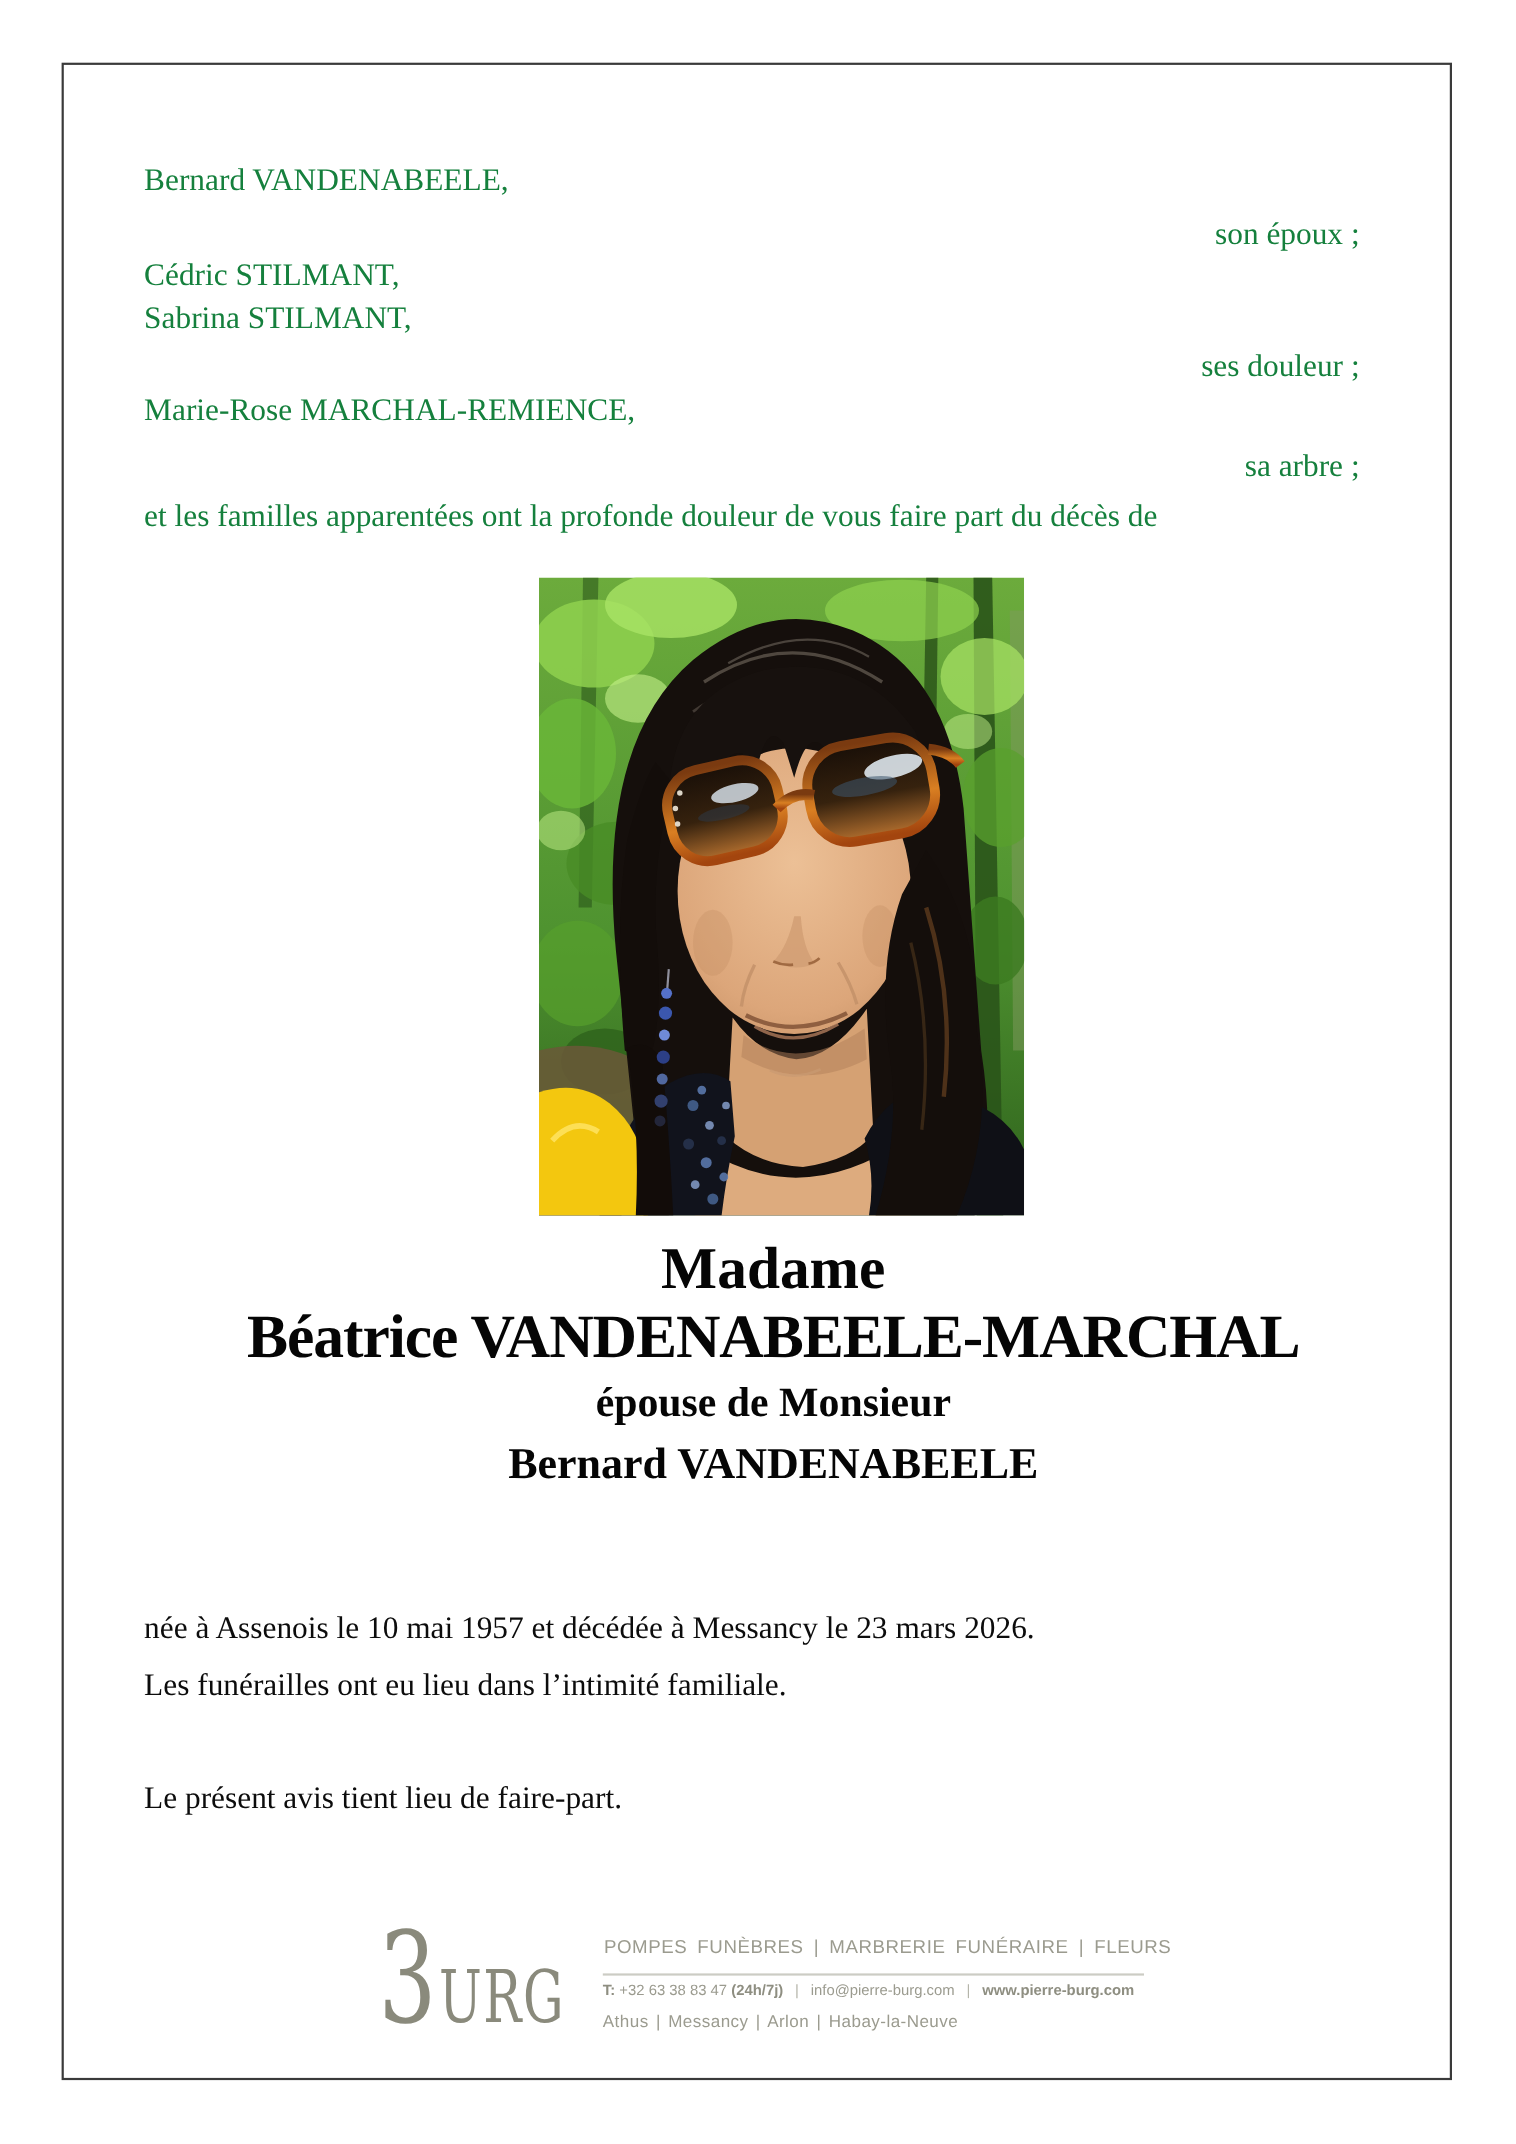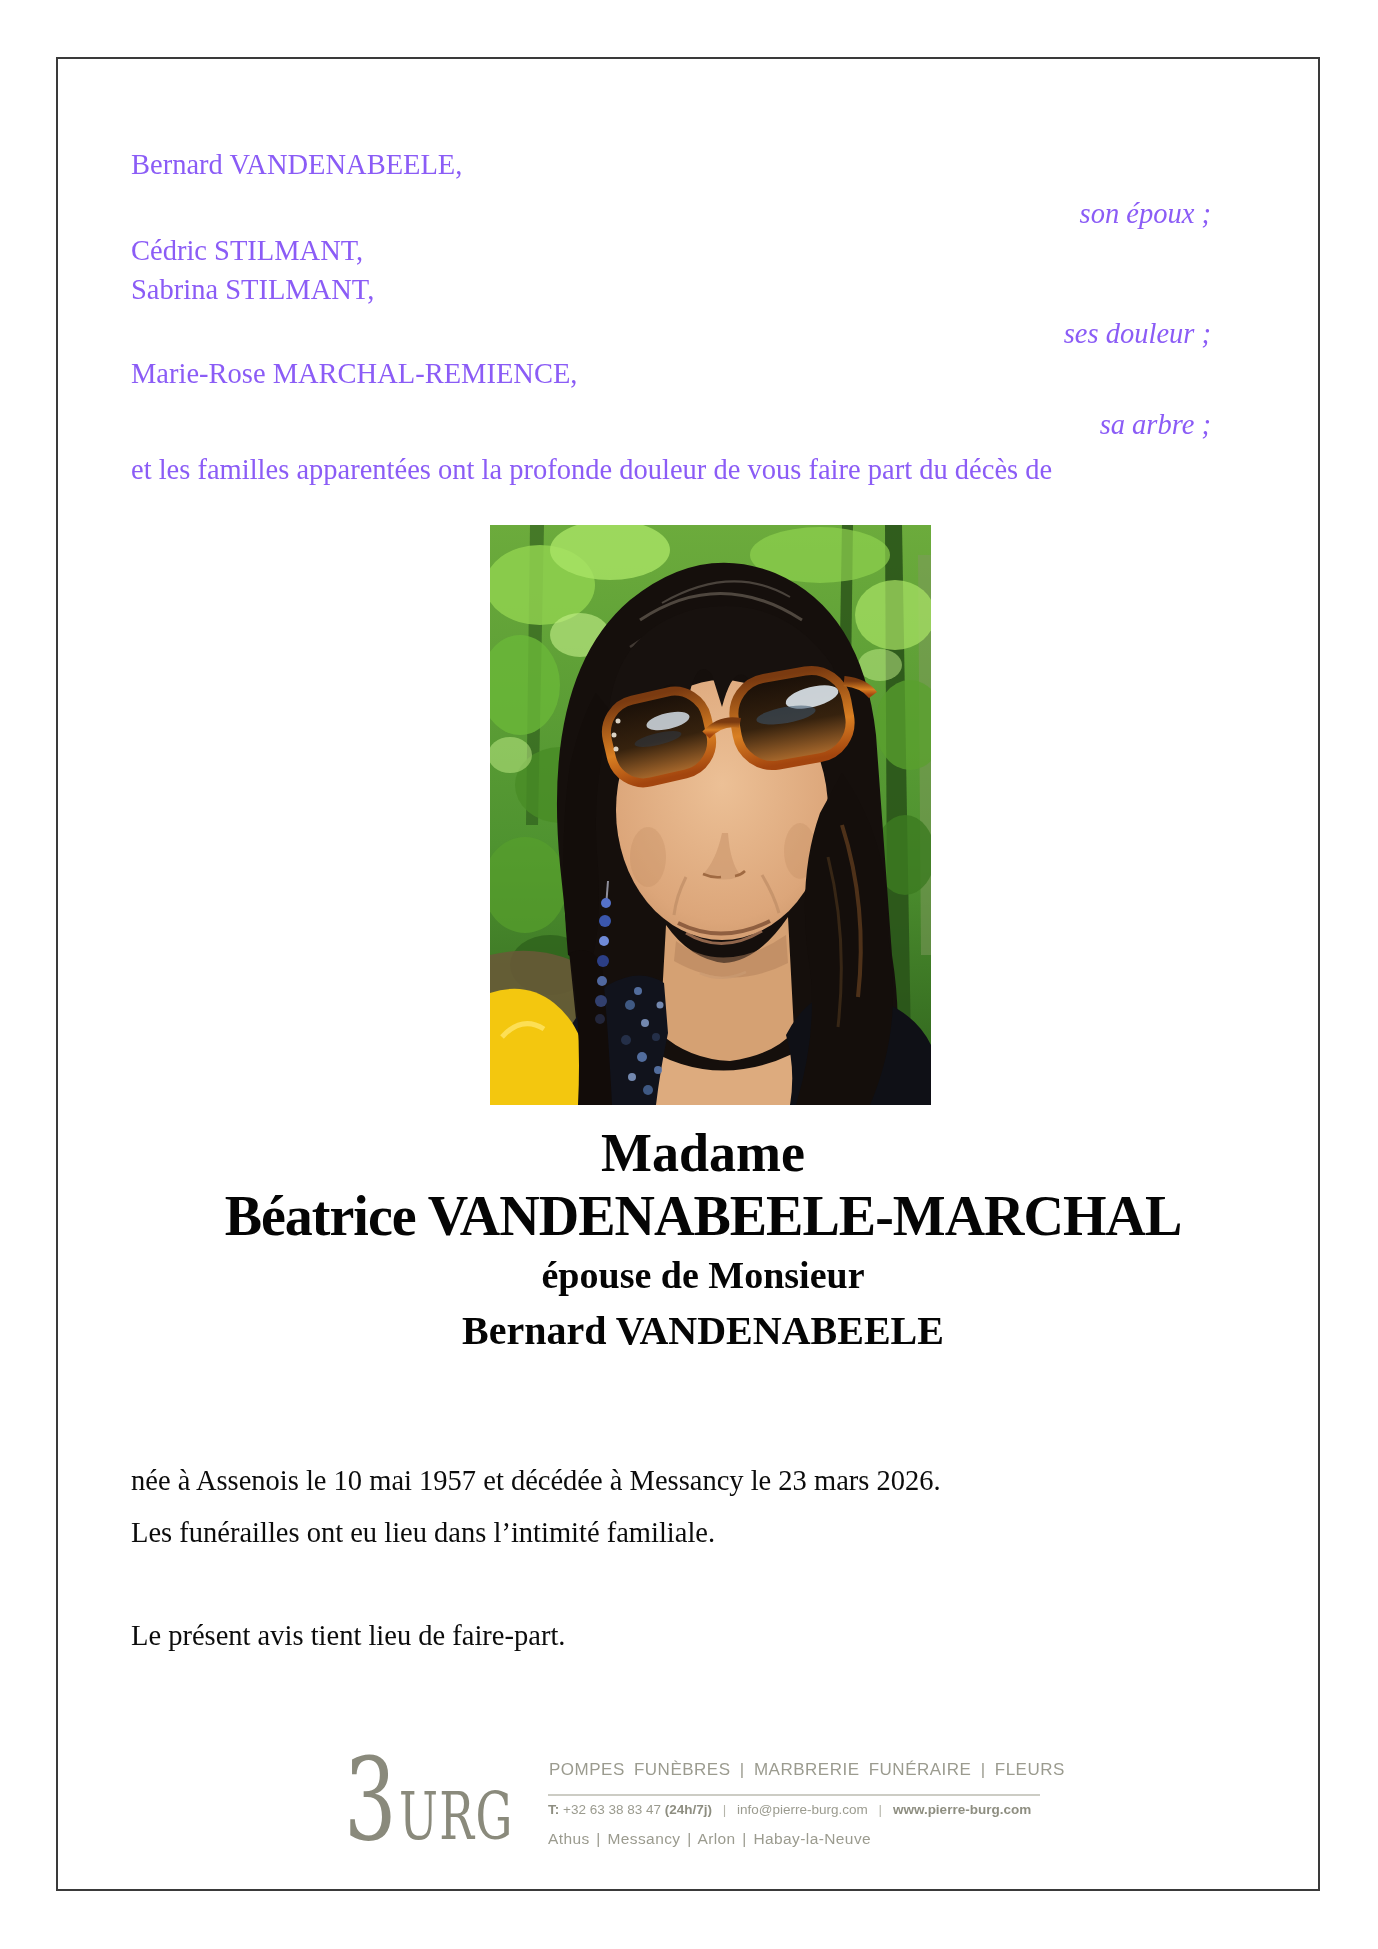--- a/index.html
+++ b/index.html
@@ -1,23 +1,23 @@
 <!DOCTYPE html>
 <html lang="fr"><head>
 <meta charset="utf-8">
 <style>
   html,body{margin:0;padding:0;background:#ffffff;}
   .page{position:relative;width:1378px;height:1949px;background:#ffffff;overflow:hidden;
         font-family:"Liberation Serif",serif;color:#101010;}
   .frame{position:absolute;left:56px;top:57px;width:1264px;height:1834px;
          border:2px solid #3a3a3a;box-sizing:border-box;}
   
-  .row{position:absolute;font-size:28.5px;line-height:1.25;color:#8b5cf6;white-space:nowrap;}
+  .row{position:absolute;font-size:28.5px;line-height:1.25;color:#15803d;white-space:nowrap;}
   .row.left{left:131px;}
-  .row.right{right:167px;text-align:left;font-style:italic;}
+  .row.right{right:142px;text-align:left;}
   .r-bernard{top:147px;} .r-epoux{top:196px;} .r-cedric{top:233px;} .r-sabrina{top:272px;}
   .r-enfants{top:316px;} .r-marie{top:356px;} .r-maman{top:407px;} .r-intro{top:452px;}
   
   .photo{position:absolute;left:490px;top:525px;width:441px;height:580px;display:block;}
   
   .titleblock{position:absolute;left:64px;top:1122px;width:1278px;text-align:center;
               font-weight:bold;color:#050505;}
   .t1{font-size:54px;line-height:62px;}
   .t2{font-size:56px;line-height:64px;letter-spacing:-1px;}
   .t3{font-size:38px;line-height:55px;}

